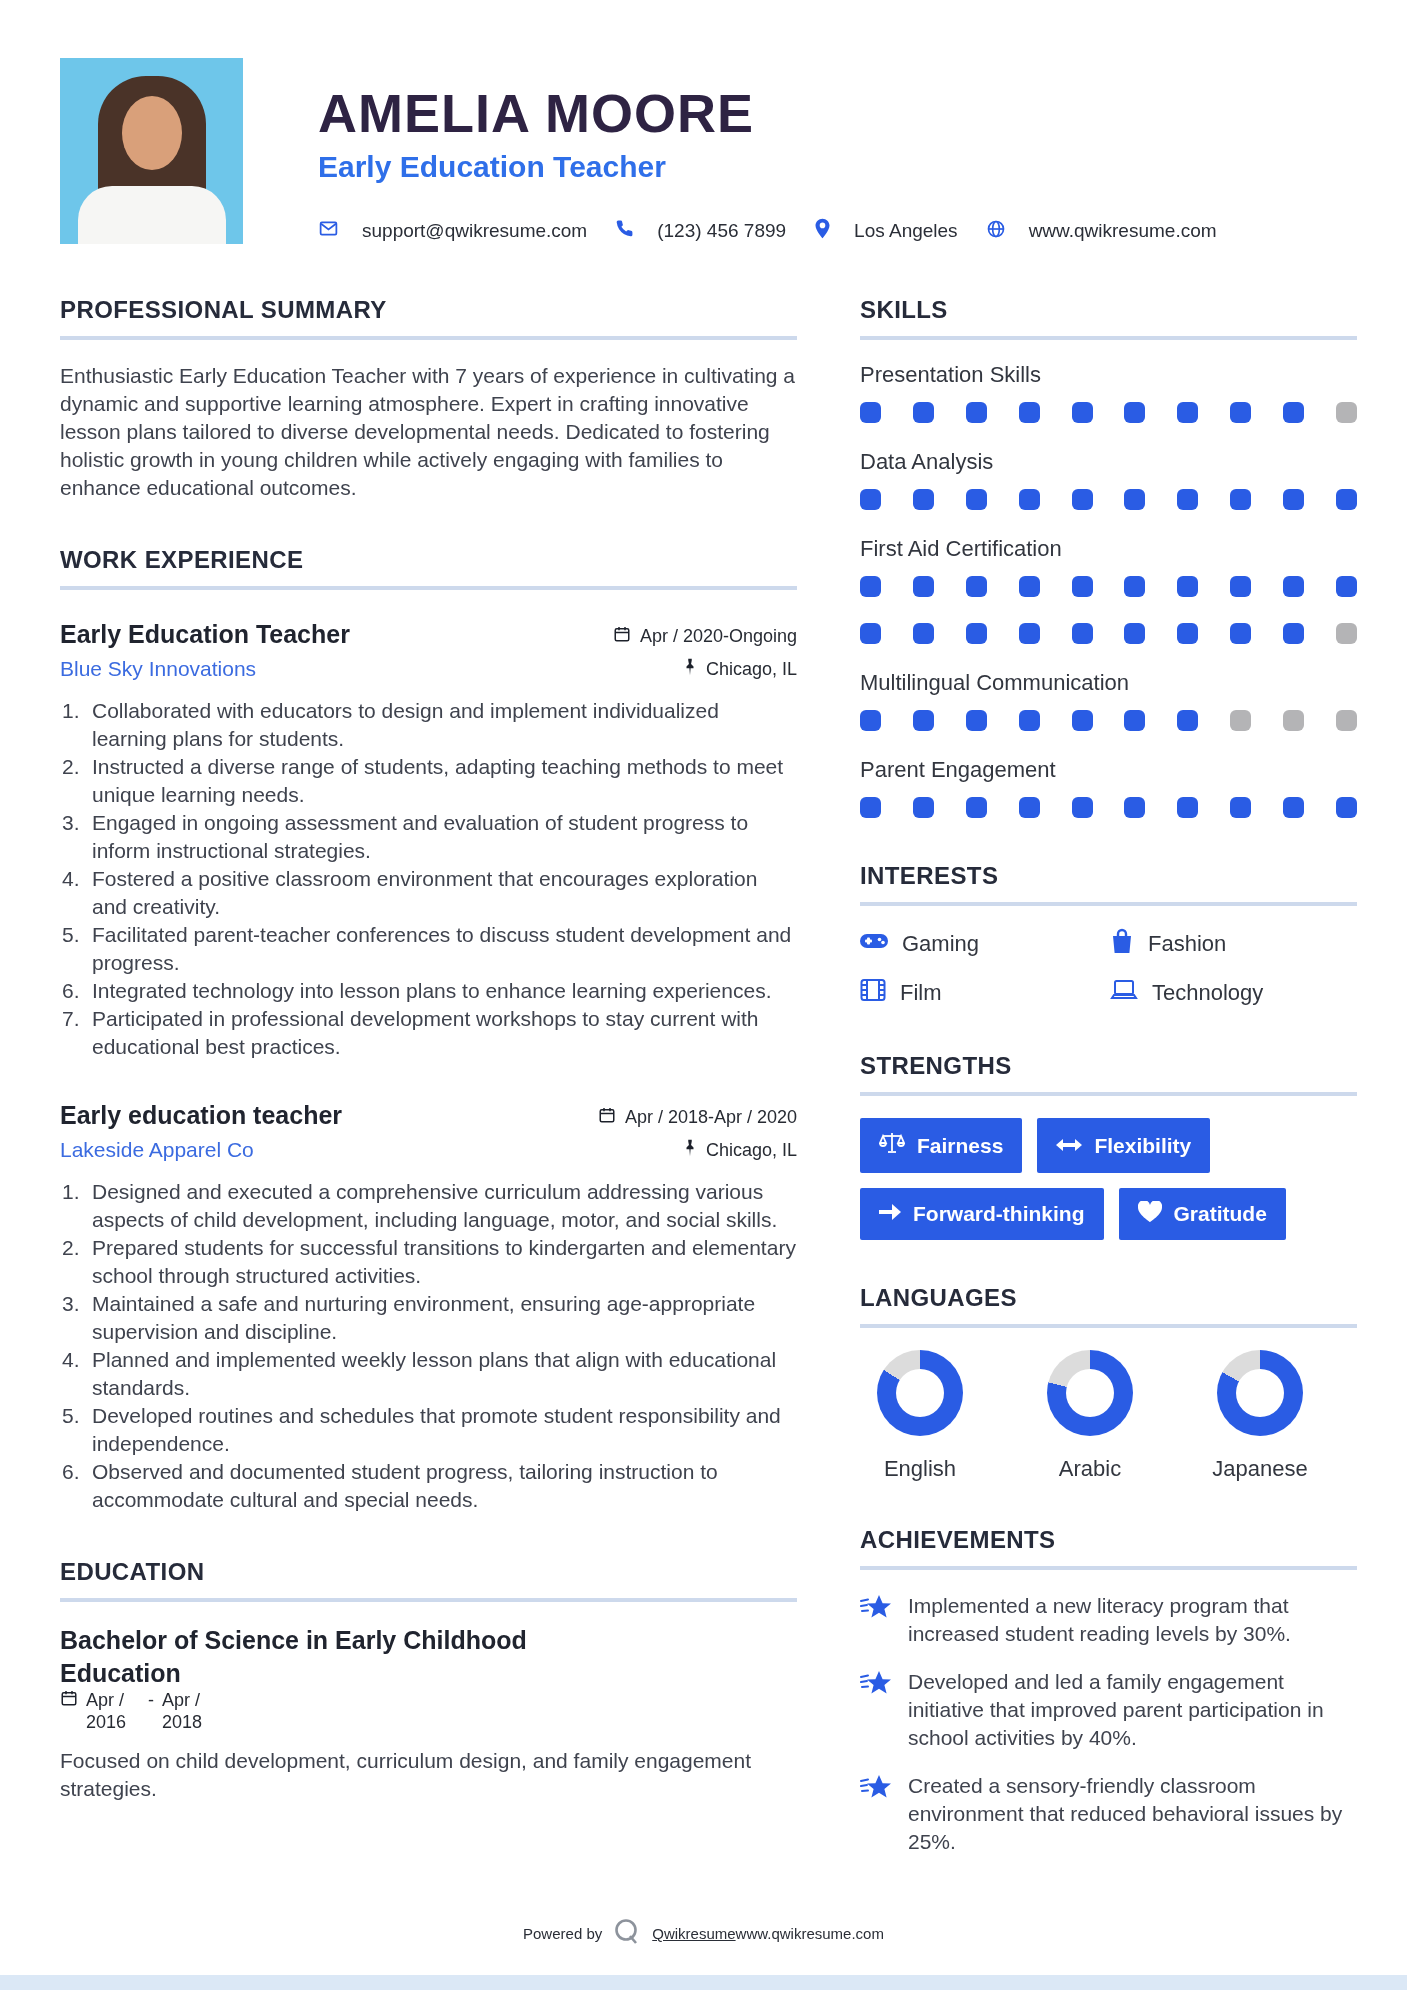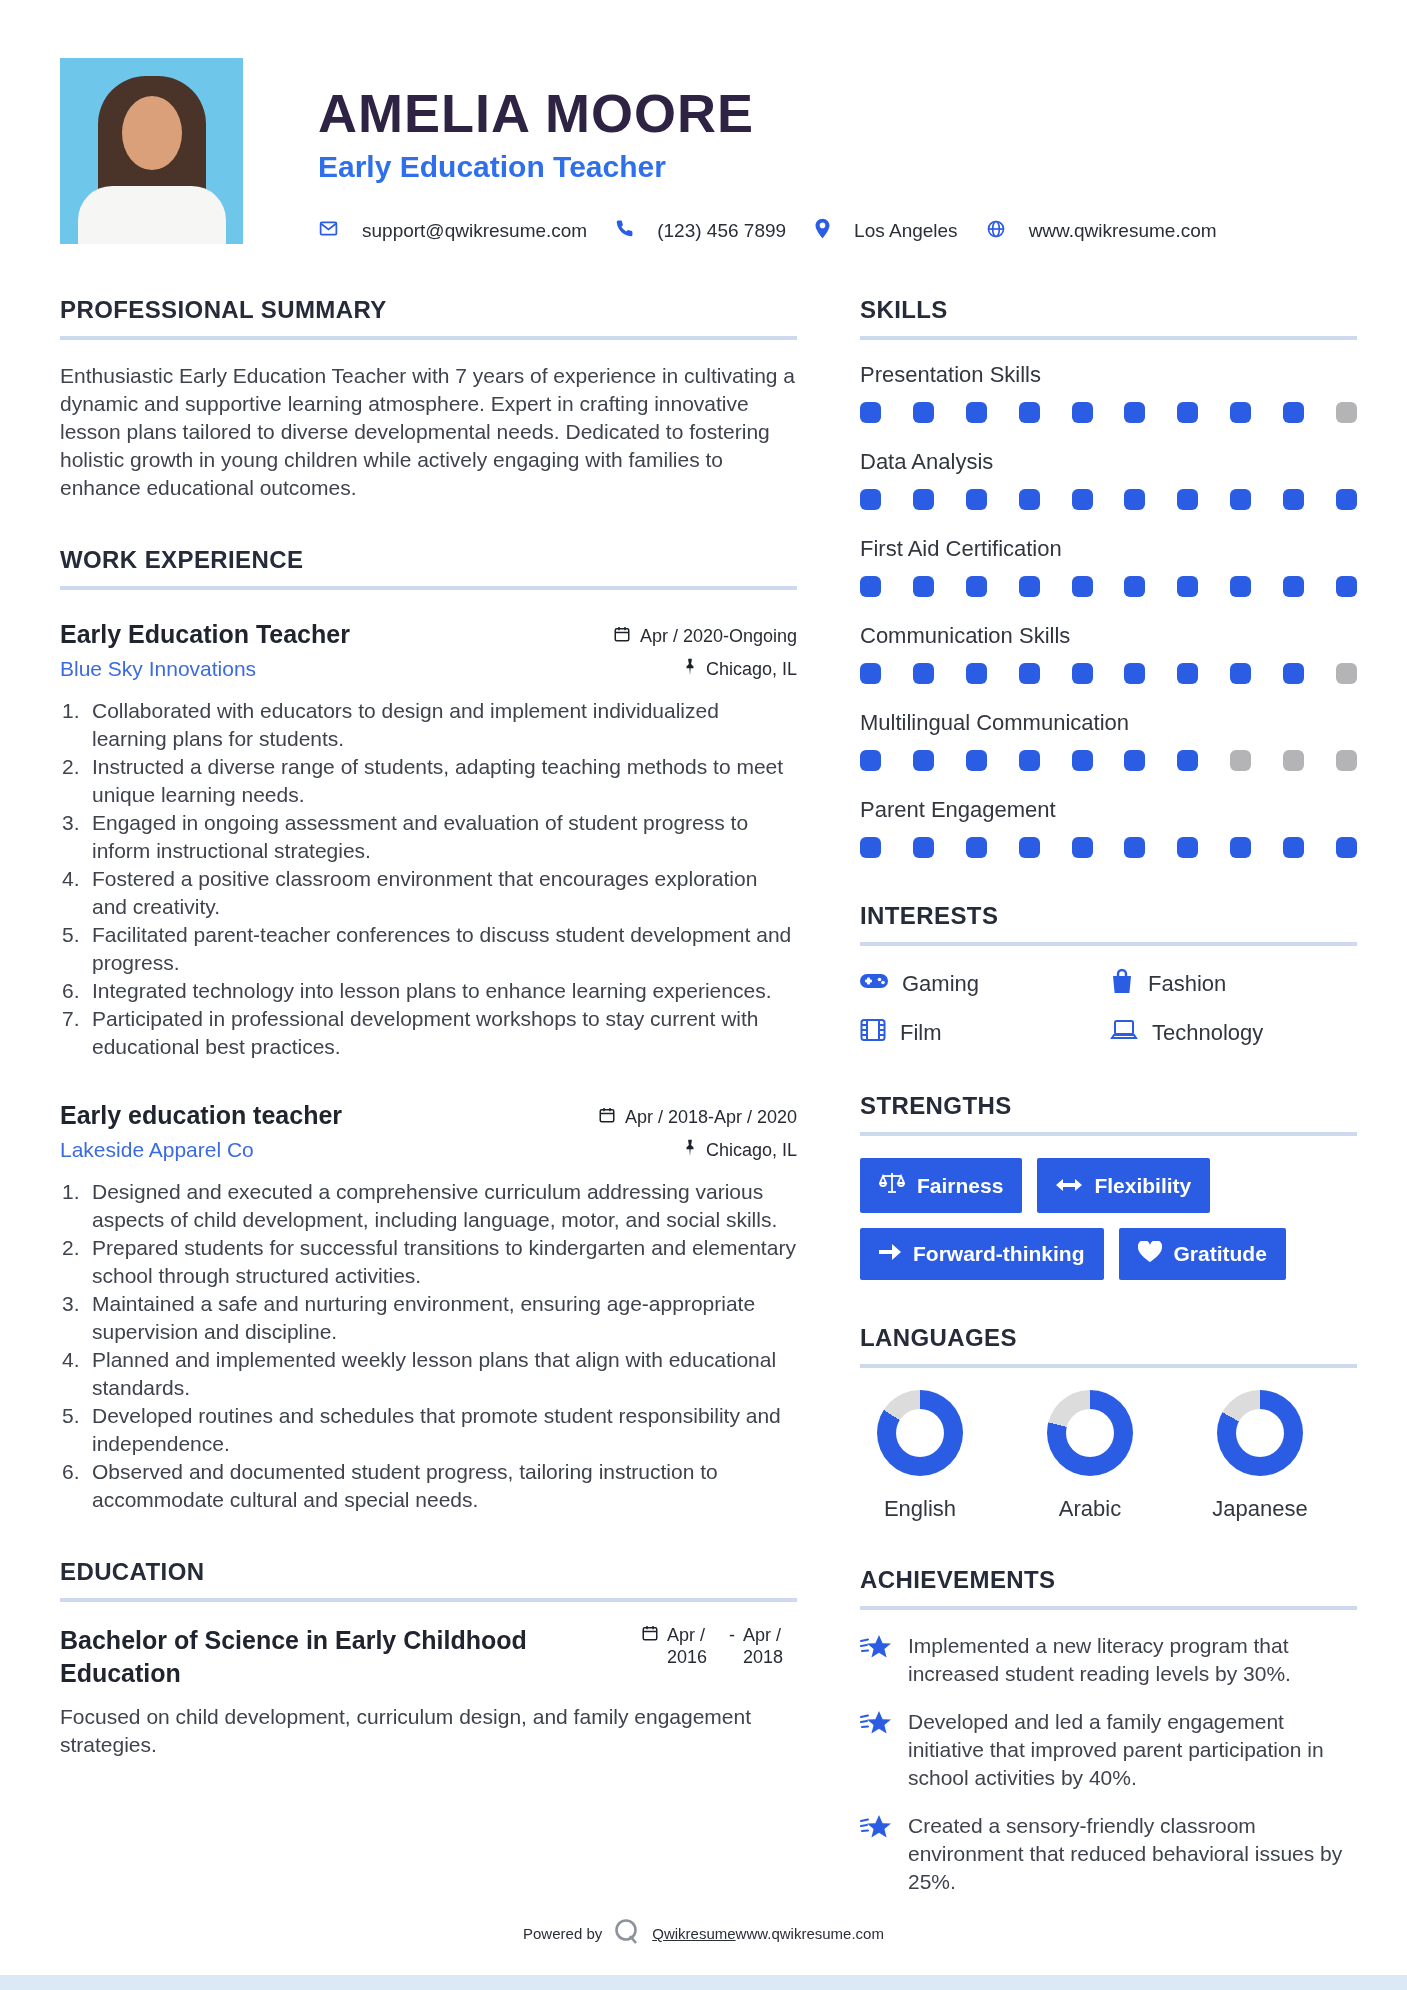--- a/index.html
+++ b/index.html
@@ -39,21 +39,21 @@
   .job-row{display:flex;justify-content:space-between;align-items:baseline;}
   .job-title{font-size:25px;font-weight:600;color:#20242f;}
   .job-meta{display:flex;align-items:center;gap:9px;font-size:18px;color:var(--meta);white-space:nowrap;}
   .job-row2{display:flex;justify-content:space-between;align-items:baseline;margin-top:8px;}
   .link{font-size:21px;color:var(--link);text-decoration:none;cursor:pointer;}
   .blist{margin-top:16px;list-style:none;counter-reset:b;}
   .blist li{counter-increment:b;position:relative;padding-left:32px;font-size:21px;line-height:28px;color:var(--body);}
   .blist li::before{content:counter(b) ".";position:absolute;left:2px;top:0;}
 
   
-  .edu-row{display:flex;justify-content:space-between;}
+  .edu-row{display:flex;justify-content:space-between;flex-direction:column;}
   .degree{width:470px;font-size:25px;font-weight:600;color:#20242f;line-height:1.3;}
   .edu-dates{display:flex;gap:8px;font-size:18px;color:var(--meta);line-height:22px;}
   .edu-date{display:inline-block;width:54px;}
   .edu-row2{display:flex;justify-content:space-between;align-items:baseline;margin-top:10px;}
   .edu-desc{margin-top:14px;}
 
   
   .skill{margin-bottom:26px;}
   .skill-name{font-size:22px;color:#32363f;margin-bottom:14px;}
   .dots{display:flex;justify-content:space-between;}
@@ -281,21 +281,20 @@
               <span class="dot on"></span>
               <span class="dot on"></span>
               <span class="dot on"></span>
               <span class="dot on"></span>
               <span class="dot on"></span>
               <span class="dot on"></span>
               <span class="dot on"></span>
             </div>
         </div>
         <div class="skill">
-          <div class="skill-name">Communication Skills</div>
           <div class="dots">
               <span class="dot on"></span>
               <span class="dot on"></span>
               <span class="dot on"></span>
               <span class="dot on"></span>
               <span class="dot on"></span>
               <span class="dot on"></span>
               <span class="dot on"></span>
               <span class="dot on"></span>
               <span class="dot on"></span>

